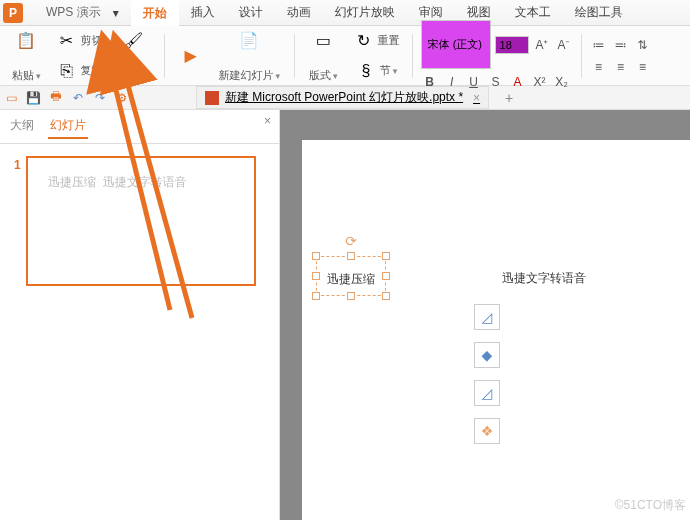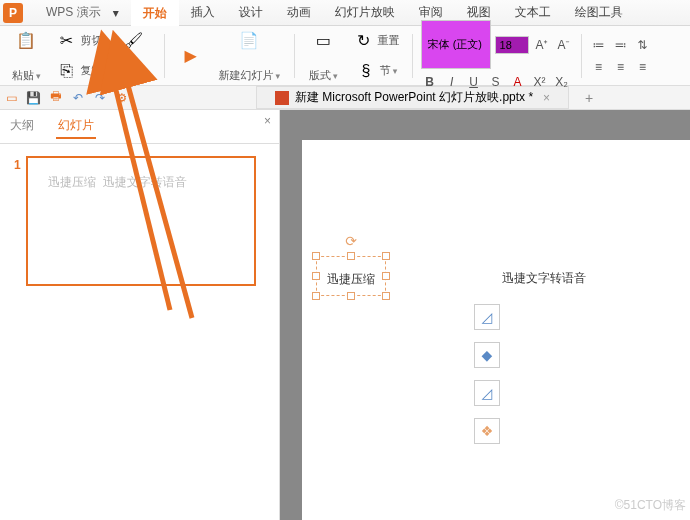--- a/index.html
+++ b/index.html
@@ -16,27 +16,27 @@
 .rgrp.small{flex-direction:row;gap:2px;height:auto;padding:2px 4px;}
 .rgrp.small .lbl{margin:0;}
 .vstack{display:flex;flex-direction:column;gap:2px;}
 .sep{width:1px;height:44px;background:#ddd;margin:0 4px;}
 .fontbox{display:flex;align-items:center;gap:4px;}
 .fontsel{border:1px solid #ccc;padding:16px 6px;background:#d946ef;min-width:70px;font-size:11px;}
 .sizesel{border:1px solid #ccc;padding:2px 4px;background:#a21caf;width:34px;font-size:11px;}
 .mini-btn{width:18px;height:18px;display:flex;align-items:center;justify-content:center;color:#555;font-size:12px;cursor:pointer;}
 .qat{height:24px;background:#f4f4f4;border-bottom:1px solid #ddd;display:flex;align-items:center;padding:0 4px;gap:6px;}
 .qat .qi{width:16px;height:16px;display:flex;align-items:center;justify-content:center;color:#e87023;font-size:12px;}
-.file-tab{background:#f0f0f0;border:1px solid #ddd;padding:2px 18px;display:flex;align-items:center;gap:6px;margin-left:120px;}
+.file-tab{background:#f0f0f0;border:1px solid #ddd;padding:2px 8px;display:flex;align-items:center;gap:6px;margin-left:60px;text-decoration:underline;}
 .file-tab .fi{width:14px;height:14px;background:#d24726;}
 .file-tab .close{color:#999;margin-left:4px;}
 .plus{margin-left:10px;color:#888;font-size:14px;}
 .workspace{display:flex;height:410px;}
 .leftpane{width:280px;border-right:1px solid #ddd;background:#fff;display:flex;flex-direction:column;}
-.pane-tabs{display:flex;border-bottom:1px solid #ddd;padding:4px 8px;gap:20px;position:relative;}
+.pane-tabs{display:flex;border-bottom:1px solid #ddd;padding:4px 8px;gap:12px;position:relative;}
 .ptab{color:#888;padding:3px 2px;}
 .ptab.active{color:#e87023;border-bottom:2px solid #e87023;}
 .pane-close{position:absolute;right:8px;color:#888;}
 .thumbarea{padding:12px;}
 .thumb{width:230px;height:130px;background:#fff;border:2px solid #e87023;position:relative;margin-left:14px;}
 .thumb-num{position:absolute;left:-14px;top:0;color:#e87023;font-weight:bold;}
 .thumb-txt{position:absolute;top:16px;left:20px;font-size:8px;color:#bbb;}
 .editor{flex:1;background:#888;position:relative;overflow:hidden;}
 .slide{position:absolute;left:22px;top:30px;right:0;bottom:0;background:#fff;}
 .textbox{position:absolute;border:1px dashed #e8a26b;padding:6px 10px;font-size:22px;font-family:"SimSun",serif;color:#333;}

